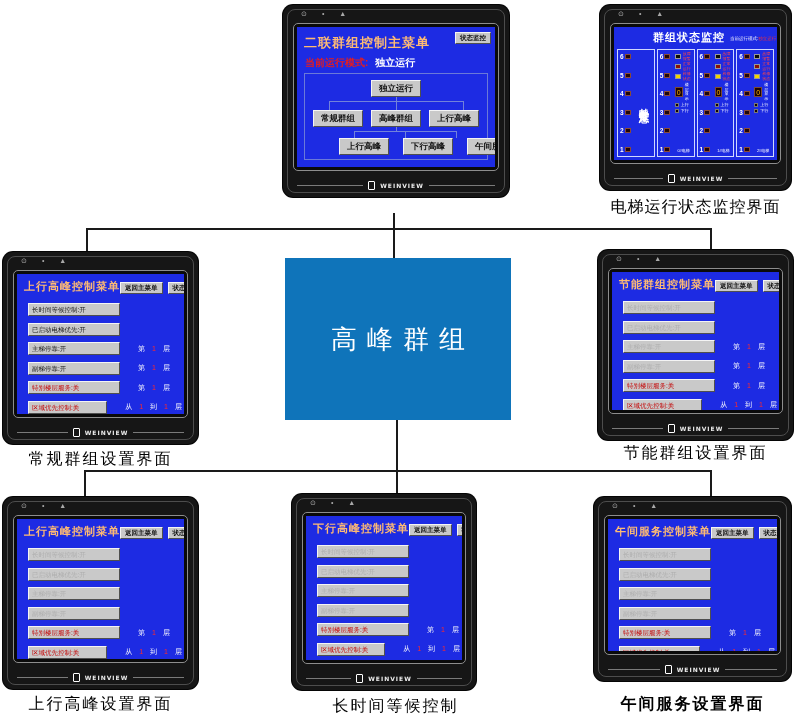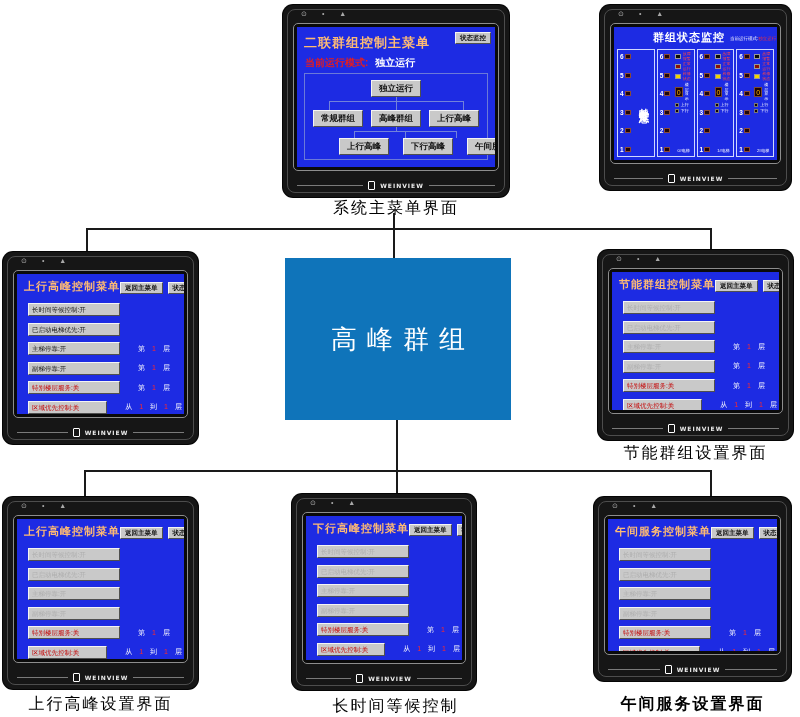--- a/index.html
+++ b/index.html
@@ -152,21 +152,20 @@
         </div>
       </div>
     </div>
     <div class="logo">
       <i class="rule"></i>
         <span class="mark"></span>
       <span class="brand">WEINVIEW</span>
         <i class="rule"></i>
     </div>
   </section>
-  <div class="caption" style="left:283px;top:198px;width:226px;">系统主菜单界面</div>
 
   <section class="hmi" style="left:600px;top:5px;width:191px;height:185px;">
     <div class="frame-line"></div>
     <div class="leds">
       <span>⊙</span>
       <span>•</span>
       <span>▲</span>
     </div>
     <div class="screen-wrap">
       <div class="screen">
@@ -385,20 +384,21 @@
           </div>
       </div>
     </div>
     <div class="logo">
       <i class="rule"></i>
         <span class="mark"></span>
       <span class="brand">WEINVIEW</span>
         <i class="rule"></i>
     </div>
   </section>
+  <div class="caption" style="left:596px;top:197px;width:199px;letter-spacing:1px;">电梯运行状态监控界面</div>
 
   <section class="hmi" style="left:3px;top:252px;width:195px;height:192px;">
     <div class="frame-line"></div>
     <div class="leds">
       <span>⊙</span>
       <span>•</span>
       <span>▲</span>
     </div>
     <div class="screen-wrap">
       <div class="screen">
@@ -435,20 +435,21 @@
           </div>
       </div>
     </div>
     <div class="logo">
       <i class="rule"></i>
         <span class="mark"></span>
       <span class="brand">WEINVIEW</span>
         <i class="rule"></i>
     </div>
   </section>
+  <div class="caption" style="left:3px;top:449px;width:195px;">常规群组设置界面</div>
 
   <section class="hmi" style="left:598px;top:250px;width:195px;height:190px;">
     <div class="frame-line"></div>
     <div class="leds">
       <span>⊙</span>
       <span>•</span>
       <span>▲</span>
     </div>
     <div class="screen-wrap">
       <div class="screen">

